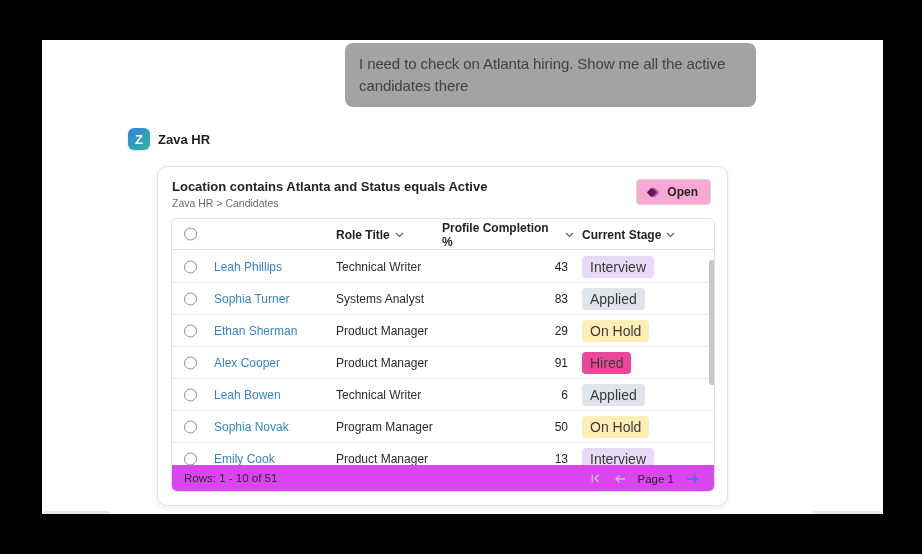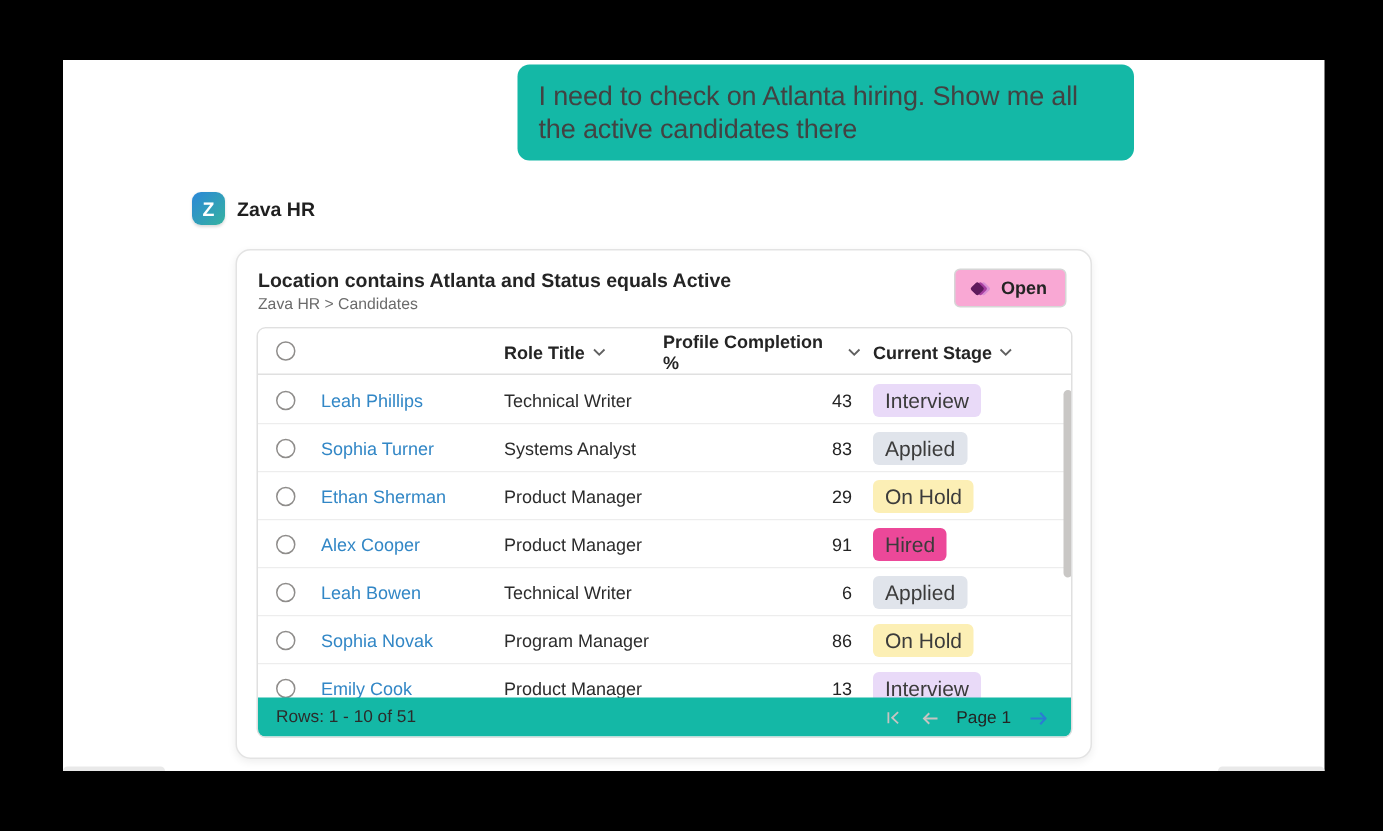--- a/index.html
+++ b/index.html
@@ -10,22 +10,22 @@
     position:relative; overflow:hidden;
     color:#242424;
   }
   .canvas {
     position:absolute; left:42px; top:40px; width:841px; height:474px;
     background:#fff;
   }
   
   .bubble {
     position:absolute; left:303px; top:3px; width:411px; min-height:64px;
-    background:#14b8a6; border-radius:8px; padding:10px 14px;
-    font-size:18px; line-height:22px; color:#424242; letter-spacing:-0.1px;
+    background:#a3a3a3; border-radius:8px; padding:10px 14px;
+    font-size:15px; line-height:22px; color:#424242; letter-spacing:-0.1px;
   }
   
   .bot-row { position:absolute; left:86px; top:88px; display:flex; align-items:center; gap:8px; }
   .bot-logo {
     width:22px; height:22px; border-radius:6px;
     background:linear-gradient(135deg, var(--logo-a,#2b87d8), var(--logo-b,#35b2a0));
     color:#fff; font-weight:bold; font-size:13px;
     display:flex; align-items:center; justify-content:center;
     box-shadow:0 1px 2px rgba(0,0,0,.15);
   }
@@ -70,21 +70,21 @@
   .trow { position:relative; height:32px; border-bottom:1px solid #ededed; background:#fff; }
   .cell { position:absolute; top:50%; transform:translateY(-50%); font-size:12px; color:#2c2c2c; white-space:nowrap; }
   .cell.name { left:42px; color:var(--link,#3287c6); text-decoration:none; cursor:pointer; }
   .cell.role { left:164px; }
   .cell.completion { left:270px; width:126px; text-align:right; color:#242424; }
   .badge {
     position:absolute; left:410px; top:50%; transform:translateY(-50%);
     font-size:14px; color:#3b3b3b; padding:3px 8px; border-radius:4px; white-space:nowrap;
   }
   .tfoot {
-    position:absolute; left:0; bottom:0; width:100%; height:26px; background:#14b8a6; z-index:3;
+    position:absolute; left:0; bottom:0; width:100%; height:26px; background:#d946ef; z-index:3;
     display:flex; align-items:center; justify-content:space-between; padding:0 14px 0 12px;
   }
   .rows-label { font-size:11.5px; color:#2b2b2b; }
   .pager { display:flex; align-items:flex-end; gap:11px; }
   .pager .pbtn { display:flex; align-items:center; cursor:pointer; }
   .page-label { font-size:11.5px; color:#242424; }
   .scroll-thumb {
     position:absolute; left:537px; top:41px; width:6px; height:125px;
     background:#c9c7c5; border-radius:3px; z-index:4; cursor:grab;
   }
@@ -183,21 +183,21 @@
     <a class="cell name">Leah Bowen</a>
     <span class="cell role">Technical Writer</span>
     <span class="cell completion">6</span>
     <span class="badge" style="background: rgb(224, 228, 235);">Applied</span>
   </div>
 
   <div class="trow">
     <span class="radio"></span>
     <a class="cell name">Sophia Novak</a>
     <span class="cell role">Program Manager</span>
-    <span class="cell completion">86</span>
+    <span class="cell completion">50</span>
     <span class="badge" style="background: rgb(252, 239, 181);">On Hold</span>
   </div>
 
   <div class="trow">
     <span class="radio"></span>
     <a class="cell name">Emily Cook</a>
     <span class="cell role">Product Manager</span>
     <span class="cell completion">13</span>
     <span class="badge" style="background: rgb(233, 218, 248);">Interview</span>
   </div>

